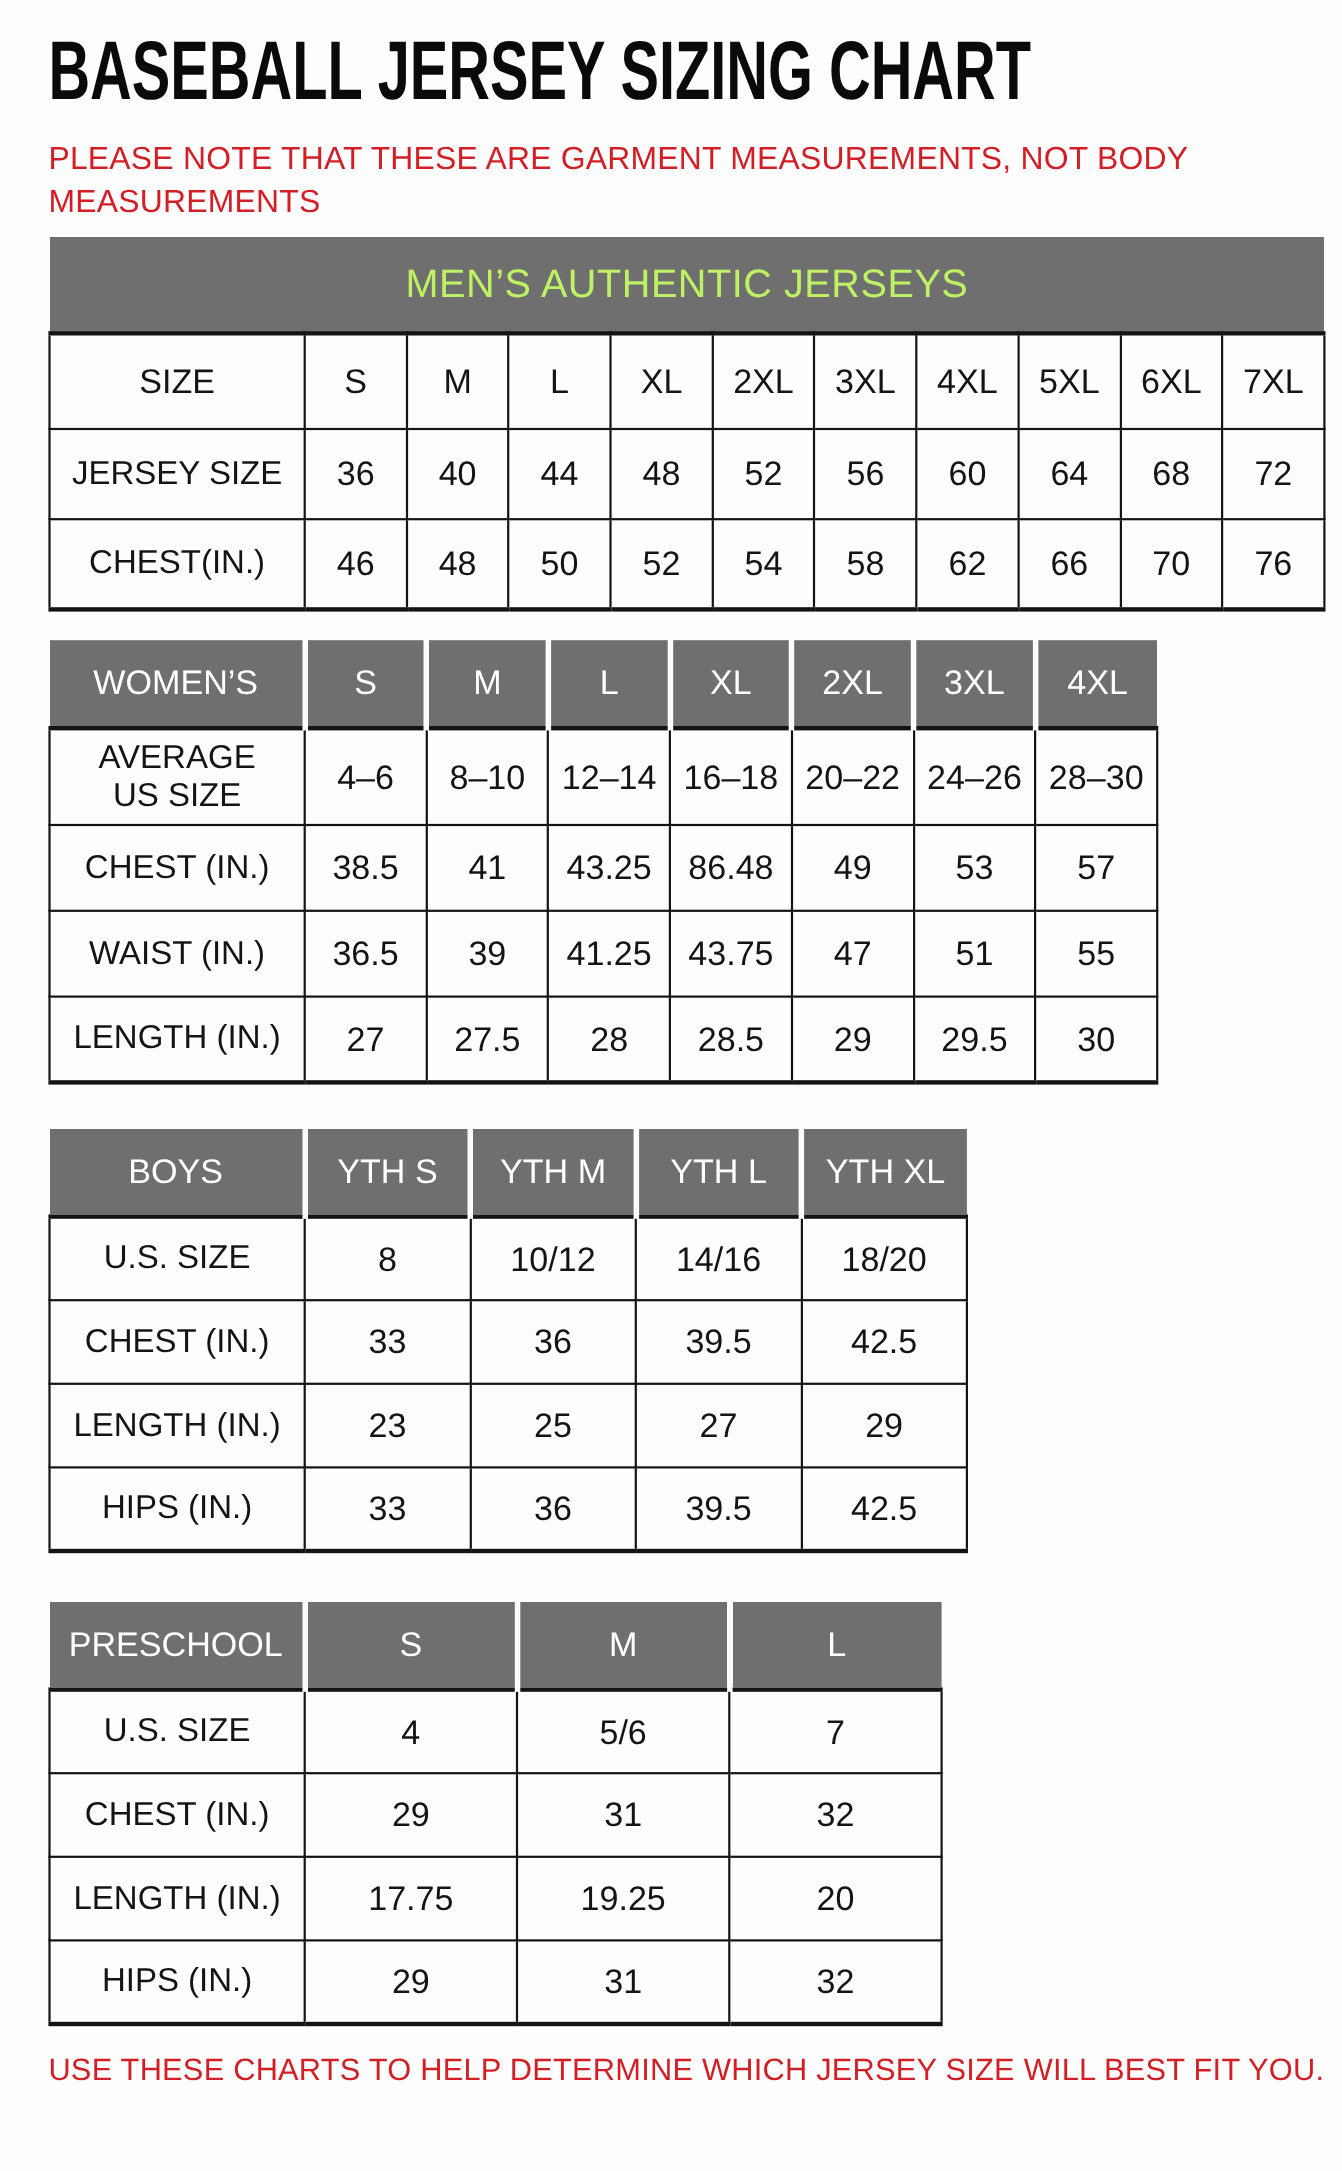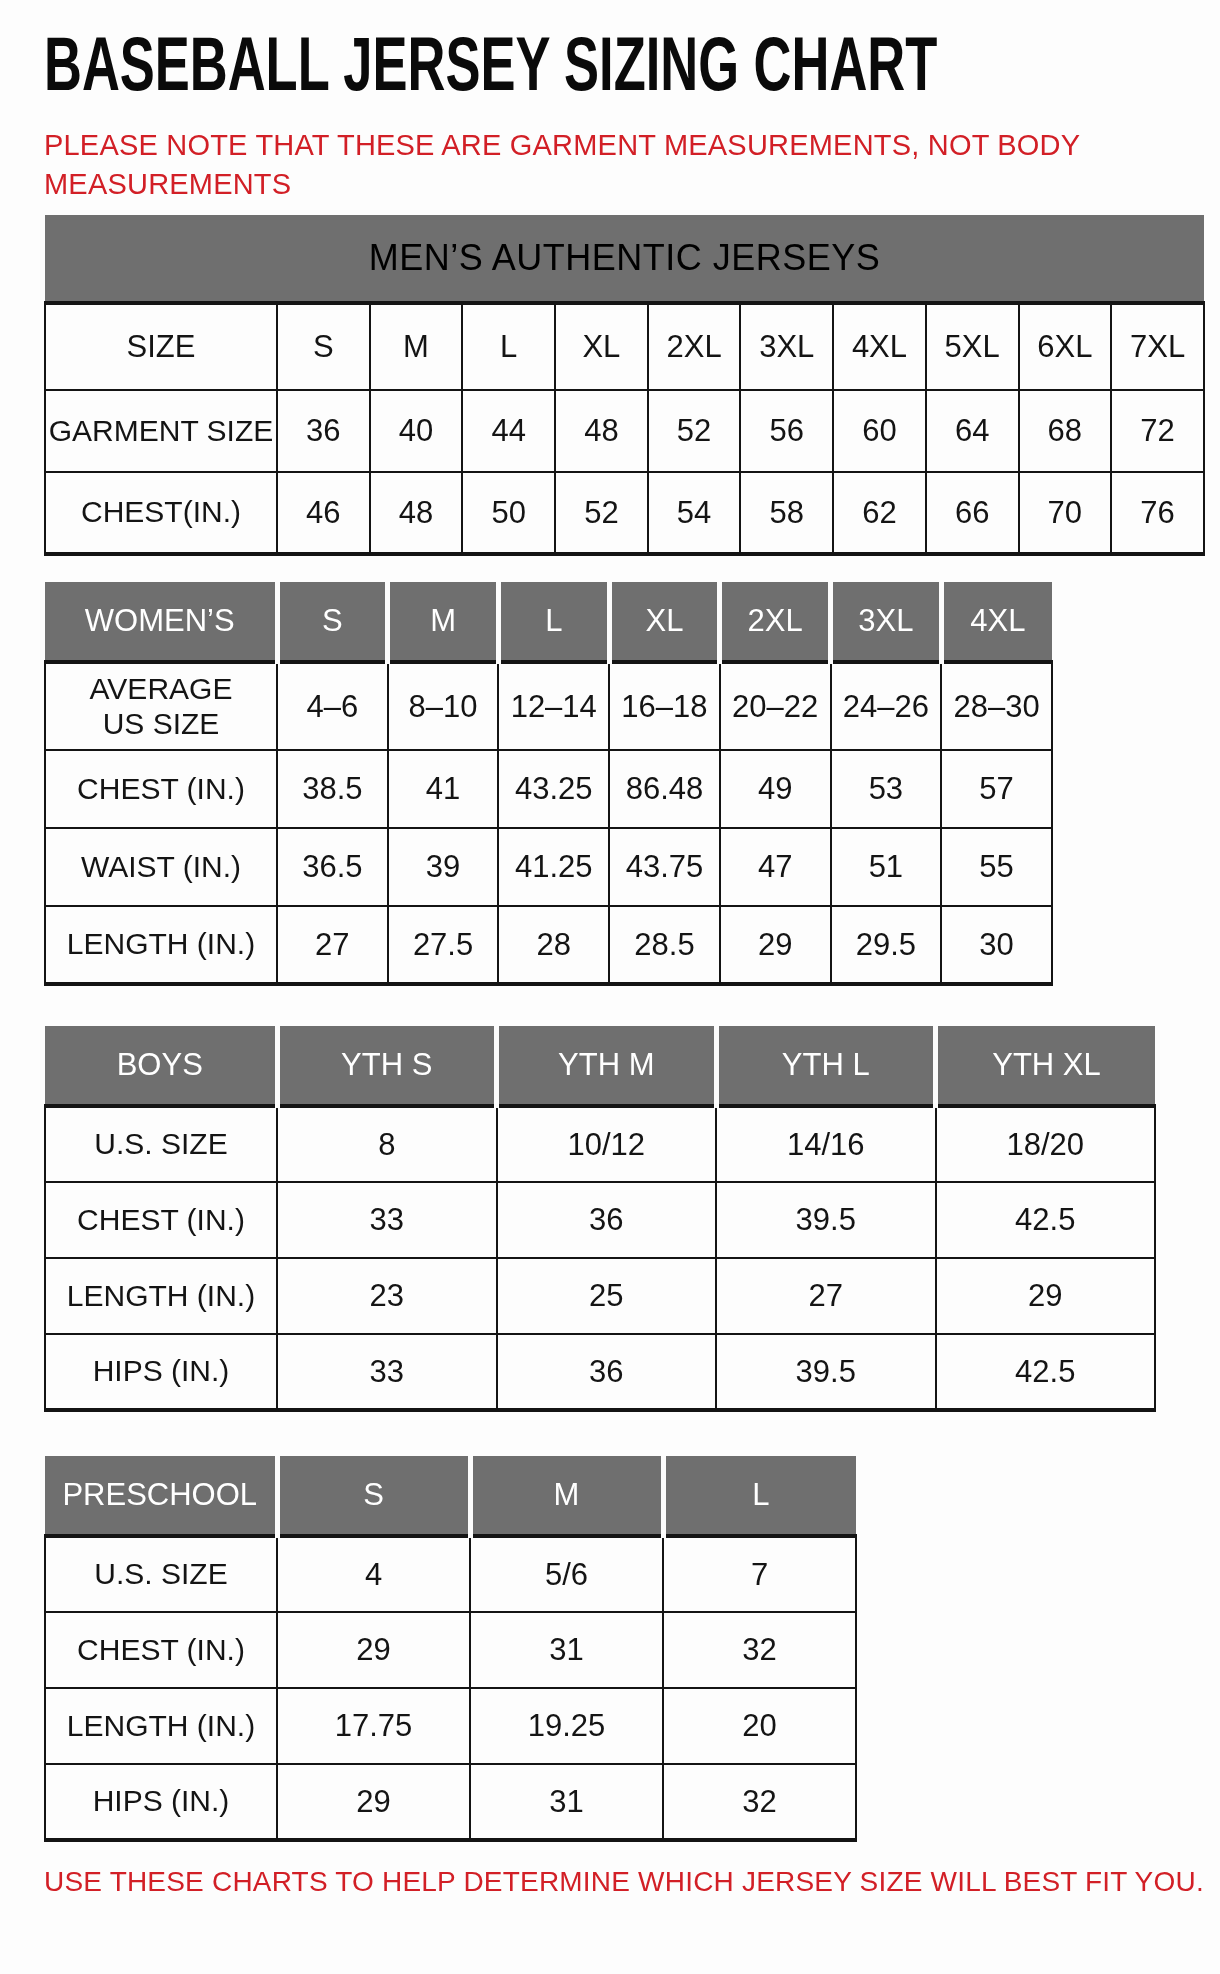--- a/index.html
+++ b/index.html
@@ -34,36 +34,36 @@
     margin:28px 0 0 0;
     font-size:29px;
     line-height:1.33;
     letter-spacing:0.2px;
     color:var(--red);
   }
 
   table{border-collapse:collapse;table-layout:fixed;}
   #mens{width:1161px;margin-top:12px;}
   #womens{width:1009px;margin-top:26px;}
-  #boys{width:1112px;margin-top:40px;}
+  #boys{width:836px;margin-top:40px;}
   #preschool{width:813px;margin-top:44px;}
   col.c-label{width:232px;}
 
   th,td{
     text-align:center;
     vertical-align:middle;
     font-weight:400;
     padding:0;
     overflow:hidden;
   }
 
   th.banner{
     height:86px;
     background:var(--gray);
-    color:#000000;
+    color:#bef264;
     font-size:36px;
     letter-spacing:0.5px;
     border:none;
     border-bottom:4px solid var(--bk);
   }
 
   tr.hdr.gray th{
     height:78px;
     background:var(--gray);
     color:#ffffff;
@@ -141,21 +141,21 @@
           <th>2XL</th>
           <th>3XL</th>
           <th>4XL</th>
           <th>5XL</th>
           <th>6XL</th>
           <th>7XL</th>
         </tr>
       </thead>
       <tbody>
         <tr>
-          <th class="lbl">GARMENT SIZE</th>
+          <th class="lbl">JERSEY SIZE</th>
           <td>36</td>
           <td>40</td>
           <td>44</td>
           <td>48</td>
           <td>52</td>
           <td>56</td>
           <td>60</td>
           <td>64</td>
           <td>68</td>
           <td>72</td>

